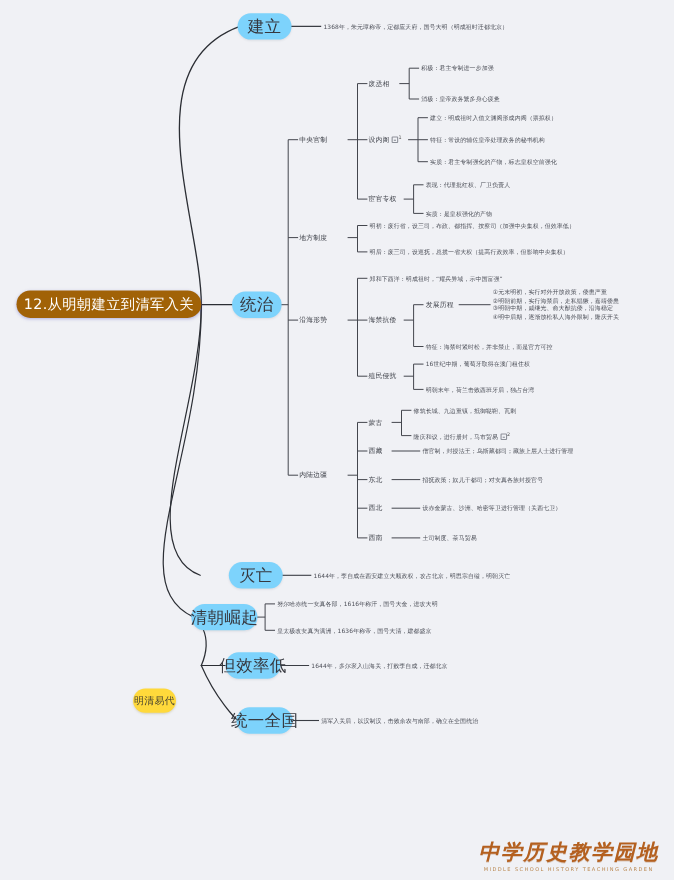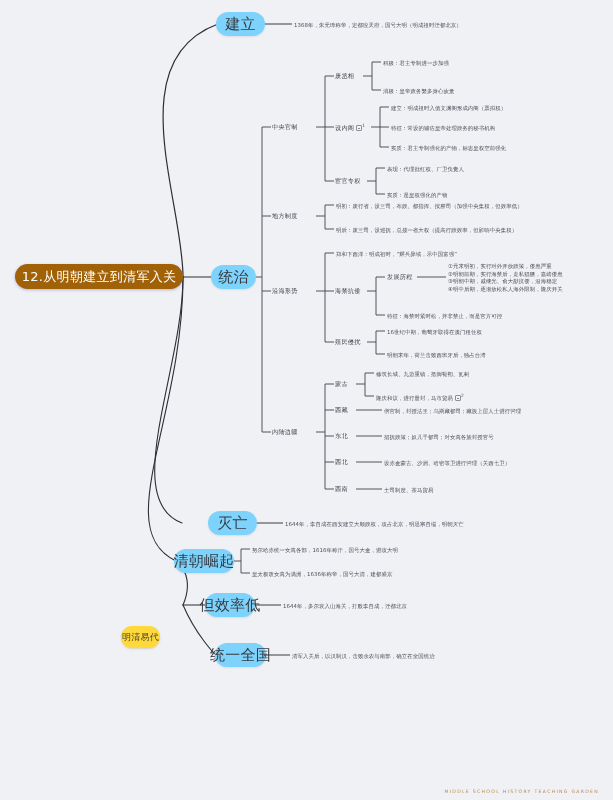--- a/index.html
+++ b/index.html
@@ -313,16 +313,17 @@
   <div class="leaf" style="left:376px; top:370px;">修筑长城、九边重镇，抵御鞑靼、瓦剌</div>
   <div class="leaf" style="left:376px; top:393px;"><span>隆庆和议，进行册封，马市贸易</span><span class="noteicon"></span><span class="sup">2</span></div>
 
   <div class="leaf" style="left:384px; top:407px;">僧官制，封授法王；乌斯藏都司；藏族上层人士进行管理</div>
   <div class="leaf" style="left:384px; top:433px;">招抚政策；奴儿干都司；对女真各族封授官号</div>
   <div class="leaf" style="left:384px; top:459px;">设赤金蒙古、沙洲、哈密等卫进行管理（关西七卫）</div>
   <div class="leaf" style="left:384px; top:486px;">土司制度、茶马贸易</div>
 
 
   <div id="logo">
+    <div class="cn">中学历史教学园地</div>
     <div class="en">MIDDLE SCHOOL HISTORY TEACHING GARDEN</div>
   </div>
 
 </div>
 
 </body></html>

